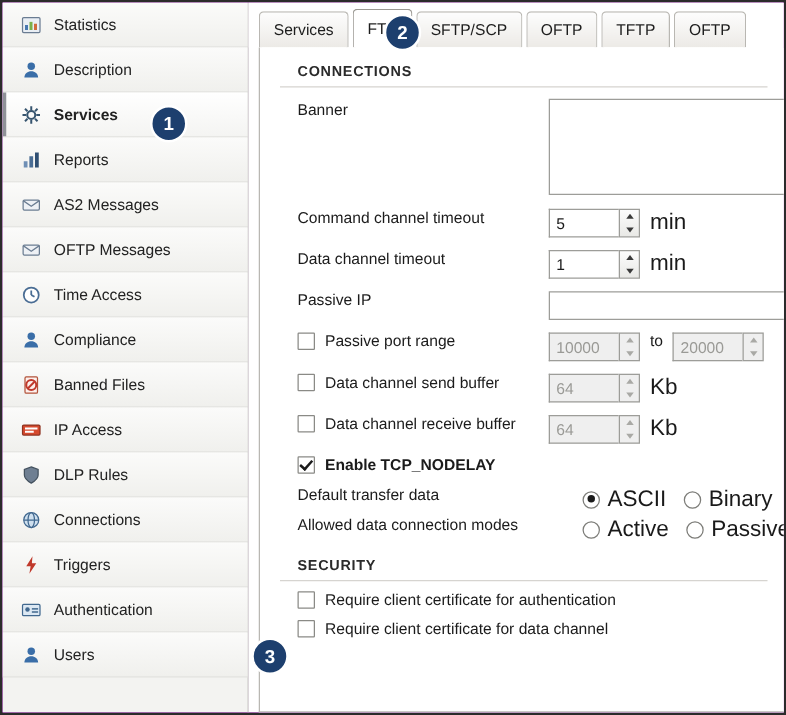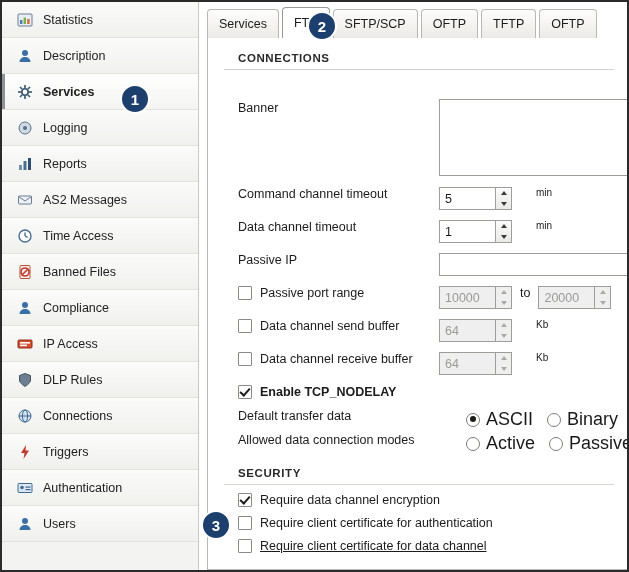--- a/index.html
+++ b/index.html
@@ -263,22 +263,22 @@
   .spin-dn::after {
     content: "";
     border-left: 3.5px solid transparent;
     border-right: 3.5px solid transparent;
     border-top: 4px solid #3a3a3a;
   }
   .spin-btns.dis .spin-up::after { border-bottom-color: #a9a9a5; }
   .spin-btns.dis .spin-dn::after { border-top-color: #a9a9a5; }
 
   .unit {
-    margin-left: 24px;
-    font-size: 10px;
+    margin-left: 8px;
+    font-size: 18px;
   }
   .midword {
     margin: 0 8px;
     font-size: 12.5px;
   }
 
   .banner-box {
     width: 200px;
     height: 77px;
     border: 1px solid #9d9d99;
@@ -348,29 +348,20 @@
             <line x1="3" y1="3" x2="5" y2="5"></line>
             <line x1="11" y1="11" x2="13" y2="13"></line>
             <line x1="13" y1="3" x2="11" y2="5"></line>
             <line x1="5" y1="11" x2="3" y2="13"></line>
           </g>
         </svg>
       </span>
       <span class="side-label">Services</span>
     </div>
 
-    <div class="side-item">
-      <span class="side-icon">
-        <svg width="16" height="16" viewBox="0 0 16 16">
-          <ellipse cx="8" cy="8" rx="6" ry="6" fill="#cfd9e4" stroke="#5e7084"></ellipse>
-          <ellipse cx="8" cy="8" rx="2" ry="2" fill="#5e7084"></ellipse>
-        </svg>
-      </span>
-      <span class="side-label">Logging</span>
-    </div>
 
     <div class="side-item">
       <span class="side-icon">
         <svg width="16" height="16" viewBox="0 0 16 16">
           <rect x="2" y="9" width="3" height="5" fill="#6f8fb5"></rect>
           <rect x="6.5" y="5" width="3" height="9" fill="#4a6d94"></rect>
           <rect x="11" y="2" width="3" height="12" fill="#2f4f72"></rect>
         </svg>
       </span>
       <span class="side-label">Reports</span>
@@ -379,51 +370,60 @@
     <div class="side-item">
       <span class="side-icon">
         <svg width="16" height="16" viewBox="0 0 16 16">
           <rect x="1.5" y="4" width="13" height="8" rx="1" fill="#eef1f5" stroke="#6b7d92"></rect>
           <path d="M1.5 4.5 L8 9 L14.5 4.5" fill="none" stroke="#6b7d92"></path>
         </svg>
       </span>
       <span class="side-label">AS2 Messages</span>
     </div>
 
+    <div class="side-item">
+      <span class="side-icon">
+        <svg width="16" height="16" viewBox="0 0 16 16">
+          <rect x="1.5" y="4" width="13" height="8" rx="1" fill="#eef1f5" stroke="#6b7d92"></rect>
+          <path d="M1.5 4.5 L8 9 L14.5 4.5" fill="none" stroke="#6b7d92"></path>
+        </svg>
+      </span>
+      <span class="side-label">OFTP Messages</span>
+    </div>
 
     <div class="side-item">
       <span class="side-icon">
         <svg width="16" height="16" viewBox="0 0 16 16">
           <circle cx="8" cy="8" r="6" fill="#ffffff" stroke="#4a6d94" stroke-width="1.4"></circle>
           <line x1="8" y1="8" x2="8" y2="4.4" stroke="#4a6d94" stroke-width="1.4"></line>
           <line x1="8" y1="8" x2="10.6" y2="9.4" stroke="#4a6d94" stroke-width="1.4"></line>
         </svg>
       </span>
       <span class="side-label">Time Access</span>
     </div>
 
     <div class="side-item">
       <span class="side-icon">
         <svg width="16" height="16" viewBox="0 0 16 16">
+          <circle cx="8" cy="5" r="3" fill="#3a6ea8"></circle>
+          <path d="M2.5 14c0-3 2.6-5 5.5-5s5.5 2 5.5 5z" fill="#3a6ea8"></path>
+        </svg>
+      </span>
+      <span class="side-label">Compliance</span>
+    </div>
+
+    <div class="side-item">
+      <span class="side-icon">
+        <svg width="16" height="16" viewBox="0 0 16 16">
           <rect x="3" y="1.5" width="10" height="13" rx="1" fill="#fdf0ec" stroke="#b2533a"></rect>
           <circle cx="8" cy="8" r="4" fill="none" stroke="#c0392b" stroke-width="1.6"></circle>
           <line x1="5.2" y1="10.8" x2="10.8" y2="5.2" stroke="#c0392b" stroke-width="1.6"></line>
         </svg>
       </span>
       <span class="side-label">Banned Files</span>
-    </div>
-
-    <div class="side-item">
-      <span class="side-icon">
-        <svg width="16" height="16" viewBox="0 0 16 16">
-          <circle cx="8" cy="5" r="3" fill="#3a6ea8"></circle>
-          <path d="M2.5 14c0-3 2.6-5 5.5-5s5.5 2 5.5 5z" fill="#3a6ea8"></path>
-        </svg>
-      </span>
-      <span class="side-label">Compliance</span>
     </div>
 
     <div class="side-item">
       <span class="side-icon">
         <svg width="16" height="16" viewBox="0 0 16 16">
           <rect x="1" y="4" width="14" height="8" rx="1" fill="#d64a2e" stroke="#8e3320"></rect>
           <rect x="3" y="6" width="10" height="1.6" fill="#ffffff"></rect>
           <rect x="3" y="8.6" width="7" height="1.6" fill="#ffffff"></rect>
         </svg>
       </span>
@@ -494,21 +494,21 @@
       <div class="tab">OFTP</div>
     </div>
 
     <div class="panel">
 
       <div class="section-title">CONNECTIONS</div>
       <div class="section-rule"></div>
 
       <div class="form">
 
-        <div class="row tall" style="height:86px; margin-bottom:2px;margin-top:20px;">
+        <div class="row tall" style="height:86px; margin-bottom:2px;">
           <div class="lbl" style="padding-top:2px;">Banner</div>
           <div class="banner-box"></div>
         </div>
 
         <div class="row">
           <div class="lbl">Command channel timeout</div>
           <div class="spinbox">
             <input class="txt spin" type="text" value="5" style="">
             <div class="spin-btns">
               <div class="spin-up"></div>
@@ -623,32 +623,26 @@
         </div>
 
       </div>
 
       <div class="section-title" style="padding-top:10px;">SECURITY</div>
       <div class="section-rule"></div>
 
       <div class="form" style="padding-top:8px;">
         <div class="row" style="height:22px; margin-bottom:1px;">
           <div class="lbl chk" style="width:auto;">
-            <span class="cb checked"></span>
-            <span>Require data channel encryption</span>
-          </div>
-        </div>
-        <div class="row" style="height:22px; margin-bottom:1px;">
-          <div class="lbl chk" style="width:auto;">
             <span class="cb"></span>
             <span>Require client certificate for authentication</span>
           </div>
         </div>
         <div class="row" style="height:22px; margin-bottom:0;">
-          <div class="lbl chk" style="width:auto;text-decoration:underline;">
+          <div class="lbl chk" style="width:auto;">
             <span class="cb"></span>
             <span>Require client certificate for data channel</span>
           </div>
         </div>
       </div>
 
     </div>
   </div>
 
   <div class="badge" id="badge1">1</div>

